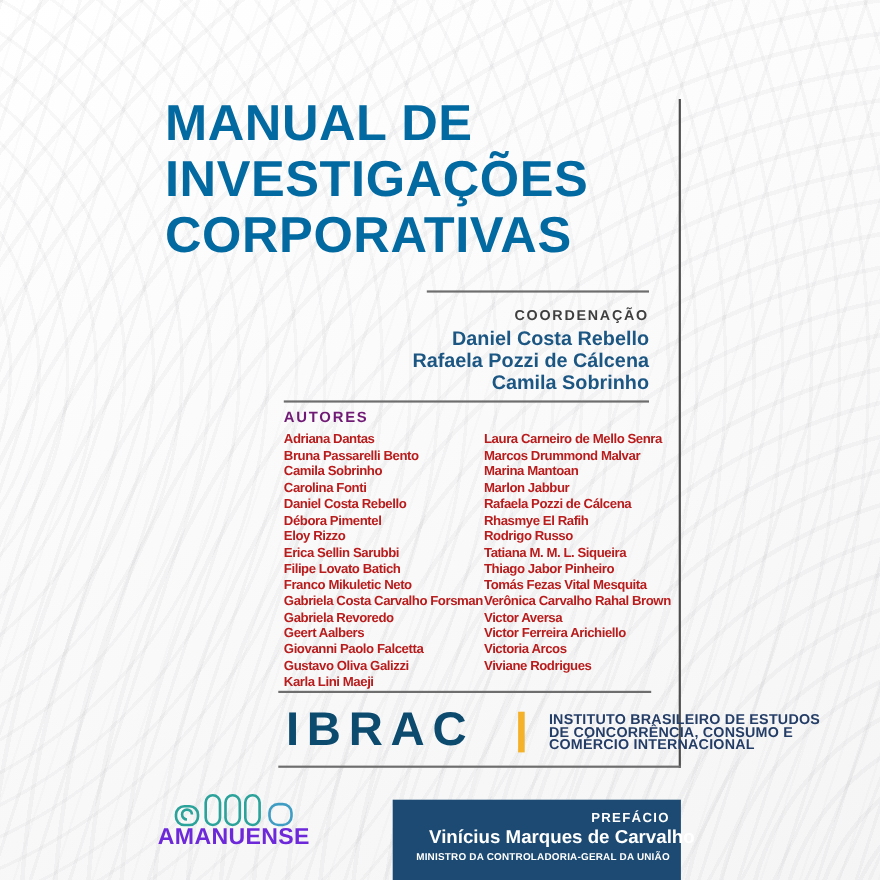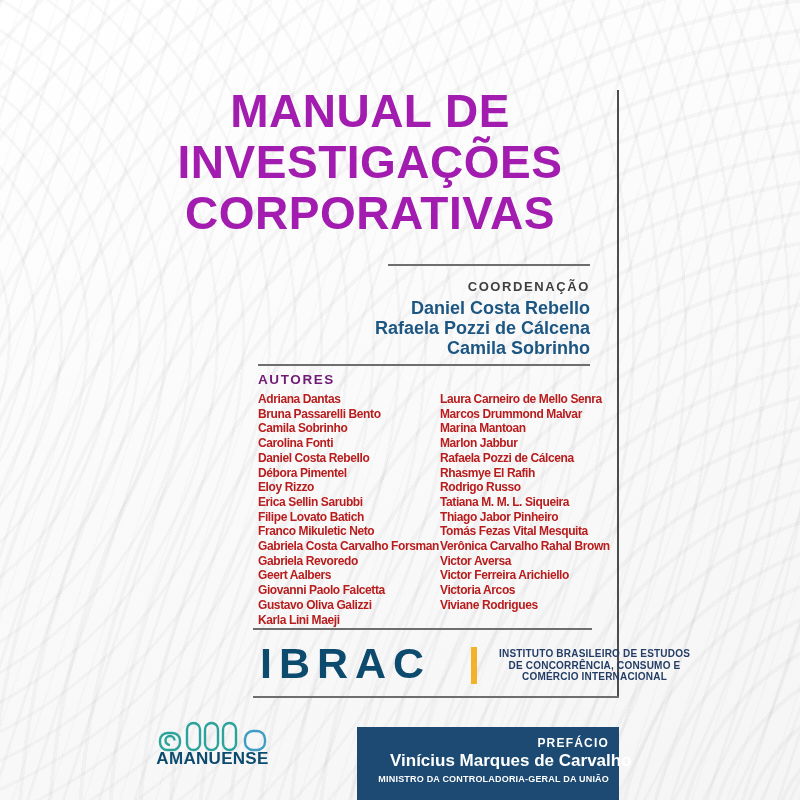--- a/index.html
+++ b/index.html
@@ -15,46 +15,46 @@
       repeating-linear-gradient(108deg, rgba(128,128,136,0.06) 0 3px, rgba(255,255,255,0) 3px 20px, rgba(128,128,136,0.03) 20px 22px, rgba(255,255,255,0) 22px 34px),
       linear-gradient(160deg, #ffffff, #f5f5f6);
   }
   .vline{position:absolute; left:617px; top:90px; width:2px; height:608px; background:#4d4d4d;}
   .rule{position:absolute; height:2px; background:#6e6e6e;}
   .rule-coord-top{left:388px; top:264px; width:202px;}
   .rule-authors-top{left:258px; top:364px; width:332px;}
   .rule-authors-bottom{left:253px; top:628px; width:339px;}
   .rule-ibrac-bottom{left:253px; top:696px; width:366px;}
 
-  .title{position:absolute; left:150px; top:86px; width:440px; text-align:center;
-    color:#a21caf; font-weight:bold; font-size:46px; line-height:51px; letter-spacing:0.5px;}
+  .title{position:absolute; left:150px; top:86px; width:440px; text-align:left;
+    color:#0369a1; font-weight:bold; font-size:46px; line-height:51px; letter-spacing:0.5px;}
   .title-line{white-space:nowrap;}
 
   .coord{position:absolute; left:290px; top:279px; width:300px; text-align:right;}
   .coord-label{font-size:13px; letter-spacing:1.6px; color:#3e3e3e; font-weight:600; margin-bottom:4px;}
   .coord-names{color:#1c5682; font-weight:bold; font-size:18px; line-height:20px;}
   .coord-name{white-space:nowrap;}
 
   .authors-label{position:absolute; left:258px; top:372px; font-size:13.5px; letter-spacing:1.6px;
     color:#701a75; font-weight:600;}
   .authors-col{position:absolute; top:392px; width:182px; color:#b91c1c; font-weight:bold;
     font-size:12px; letter-spacing:-0.4px; line-height:14.7px;}
   .authors-col .author-name{white-space:nowrap;}
   .col1{left:258px;}
   .col2{left:440px;}
 
   .ibrac-name{position:absolute; left:260px; top:642px; font-size:43px; font-weight:600;
     letter-spacing:7px; color:#0c4a6e; line-height:43px;}
   .ibrac-bar{position:absolute; left:471px; top:647px; width:6px; height:37px; background:#f3b229;}
-  .ibrac-desc{position:absolute; left:499px; top:648px; font-size:10px; font-weight:bold;
-    color:#243d66; line-height:11.5px; letter-spacing:0.2px;text-align:center;}
+  .ibrac-desc{position:absolute; left:499px; top:648px; font-size:13px; font-weight:bold;
+    color:#243d66; line-height:11.5px; letter-spacing:0.2px;}
 
   .amanuense{position:absolute; left:140px; top:720px; width:145px; text-align:center;}
   .amanuense svg{display:block; margin:0 auto;}
-  .amanuense-name{font-size:17px; font-weight:bold; color:#0c4a6e; letter-spacing:0.3px; margin-top:-5px;}
+  .amanuense-name{font-size:21px; font-weight:bold; color:#6d28d9; letter-spacing:0.3px; margin-top:-5px;}
 
   .preface-box{position:absolute; left:357px; top:727px; width:262px; height:87px;
     background:#1c4a72; color:#ffffff; text-align:right; box-sizing:border-box; padding:9px 10px 0 0;}
   .preface-label{font-size:12px; letter-spacing:1.2px; font-weight:600;}
   .preface-name{font-size:17px; font-weight:bold; margin-top:1px; white-space:nowrap;margin-left:33px;}
   .preface-role{font-size:9px; font-weight:600; letter-spacing:0.2px; margin-top:3px; white-space:nowrap;}
 </style>
 </head>
 <body>
 

